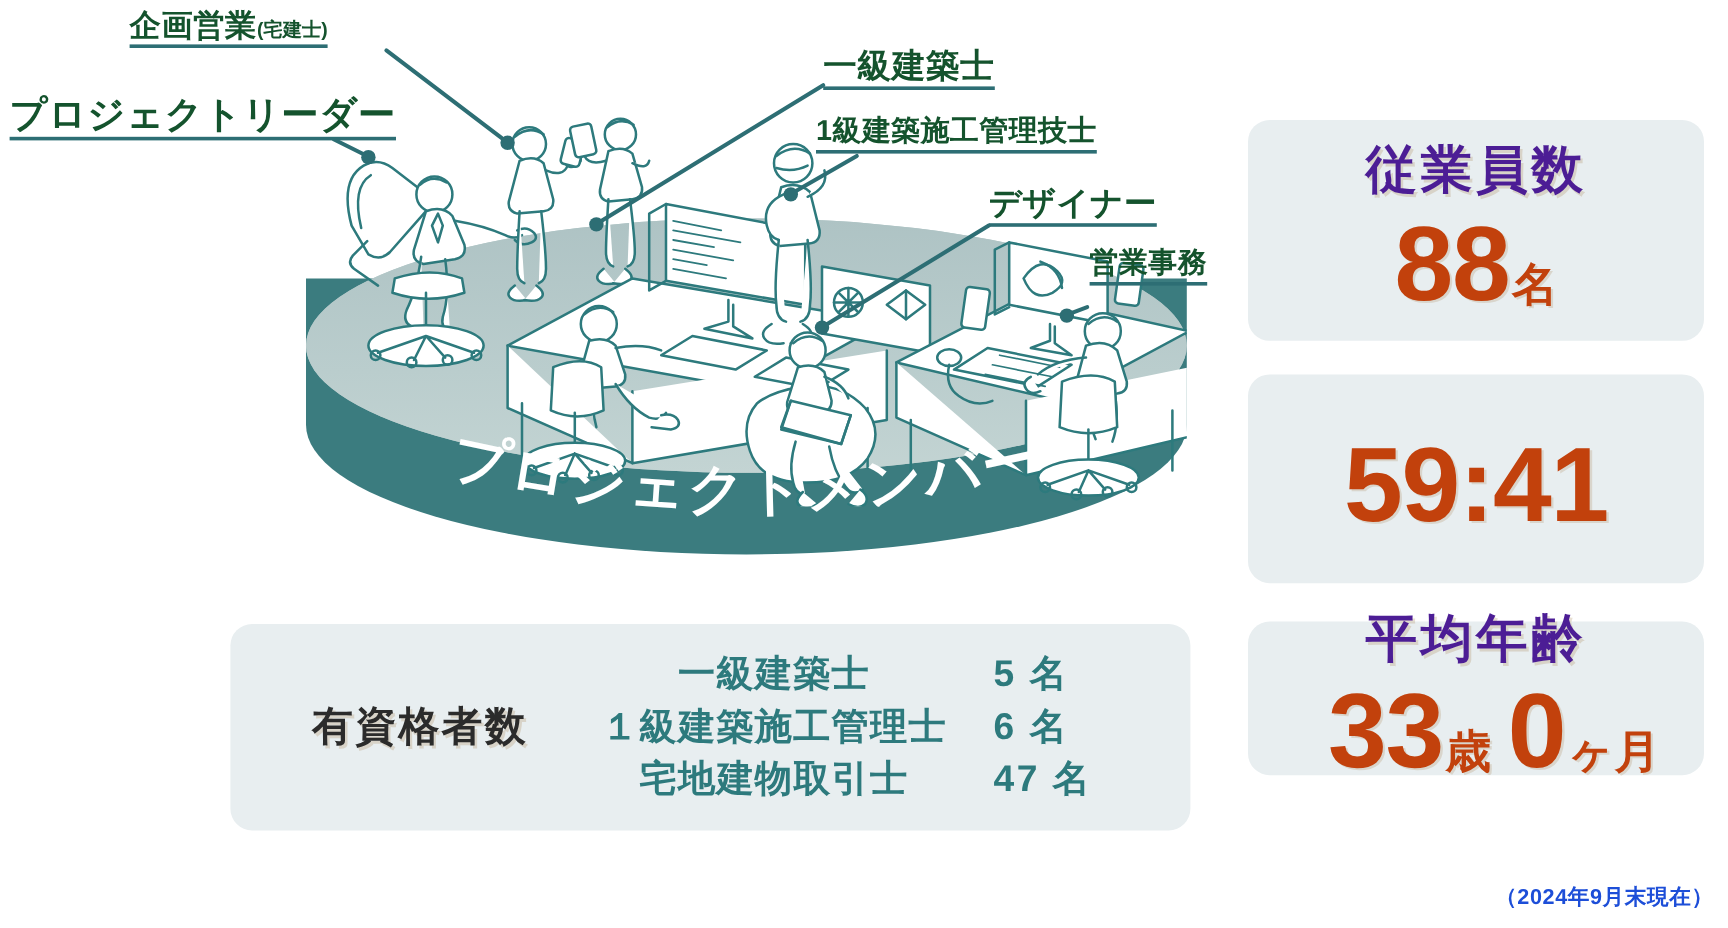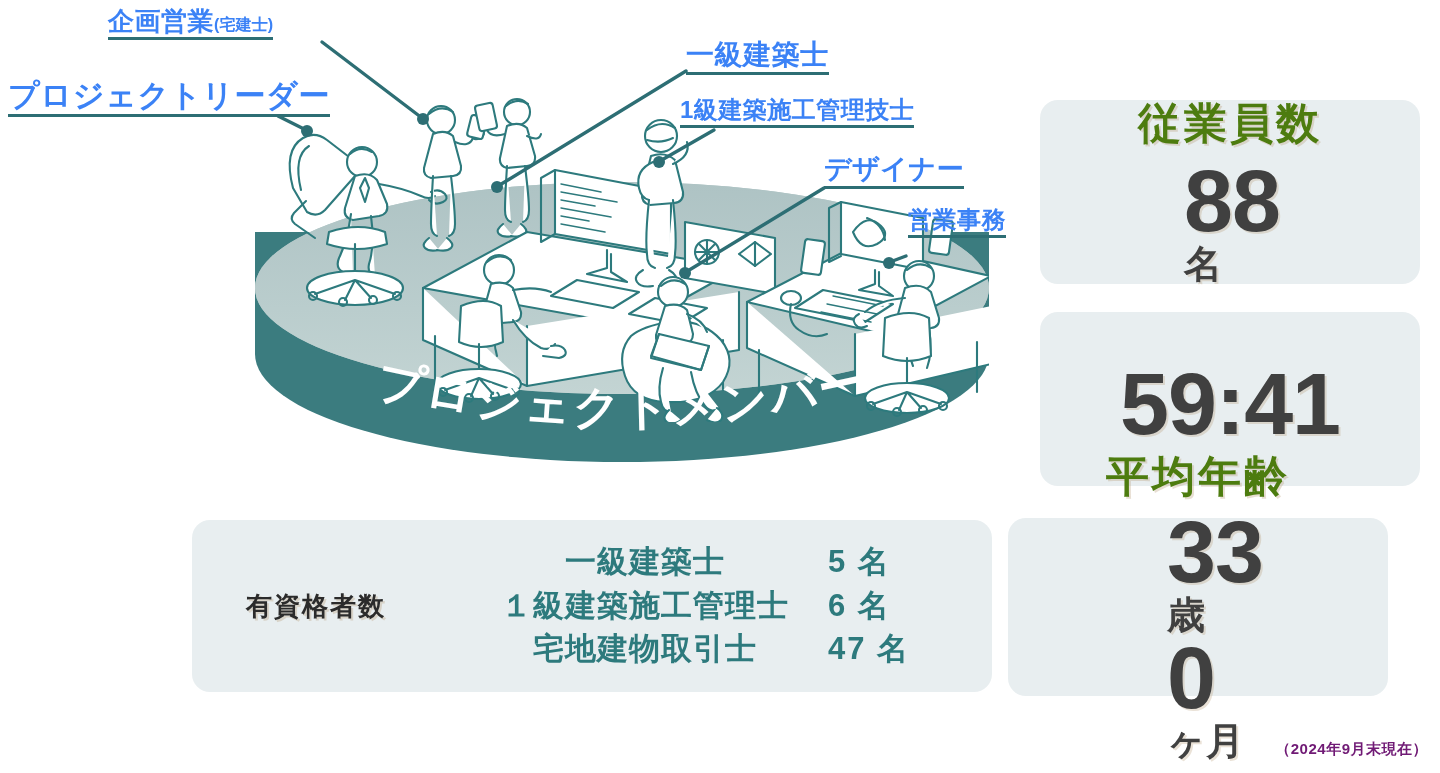--- a/index.html
+++ b/index.html
@@ -15,21 +15,21 @@
     position: relative;
     width: 1440px;
     height: 773px;
     overflow: hidden;
     background: #ffffff;
   }
 
   
   .leader-label {
     position: absolute;
-    color: #3b82f6;
+    color: #14532d;
     font-weight: 700;
     white-space: nowrap;
     line-height: 1;
     letter-spacing: 0.02em;
     border-bottom: 3px solid #2d6e74;
     padding-bottom: 3px;
   }
   .leader-label .sub {
     font-size: 0.62em;
     letter-spacing: 0;
@@ -110,36 +110,35 @@
   .stat-card {
     position: absolute;
     background: #e8eef0;
     border-radius: 18px;
     display: flex;
     flex-direction: column;
     align-items: center;
     justify-content: center;
   }
   .stat-title {
-    color: #4d7c0f;
+    color: #4c1d95;
     font-weight: 700;
     font-size: 43px;
     letter-spacing: 3px;
     line-height: 1;
     text-shadow: 2px 2px 0 rgba(180,150,110,0.30);
   }
   .stat-value {
-    color: #404040;
+    color: #c2410c;
     font-weight: 700;
     line-height: 1;
     display: flex;
     align-items: baseline;
     justify-content: center;
     text-shadow: 2px 2px 0 rgba(180,150,110,0.28);
-    flex-direction: column;
   }
   .big-num {
     font-size: 88px;
     letter-spacing: -1px;
   }
   .unit {
     font-size: 38px;
     font-weight: 700;
     margin-left: 2px;
   }
@@ -156,24 +155,24 @@
     width: 800px;
     height: 172px;
     background: #e8eef0;
     border-radius: 18px;
     display: flex;
     align-items: center;
   }
   #qual-heading {
     color: #2b2b2b;
     font-weight: 700;
-    font-size: 26px;
+    font-size: 34px;
     letter-spacing: 2px;
     width: 270px;
-    text-align: center;
+    text-align: right;
     padding-right: 22px;
     box-sizing: border-box;
     text-shadow: 2px 2px 0 rgba(180,150,110,0.30);
   }
   #qual-rows {
     flex: 1;
     display: flex;
     flex-direction: column;
     justify-content: center;
     gap: 7px;
@@ -197,22 +196,22 @@
     text-align: left;
     font-size: 31px;
     letter-spacing: 2px;
   }
 
   
   #footnote {
     position: absolute;
     right: 12px;
     bottom: 14px;
-    color: #701a75;
-    font-size: 15px;
+    color: #1d4ed8;
+    font-size: 18px;
     font-weight: 700;
     letter-spacing: 0.5px;
   }
 </style>
 </head>
 <body>
 
 <div id="stage">
 
   <div id="cylinder-group">
@@ -453,21 +452,21 @@
       <span class="unit">名</span>
     </div>
   </div>
 
   <div class="stat-card" style="left:1040px; top:312px; width:380px; height:174px;">
     <div class="stat-value" style="margin-top:10px;">
       <span class="big-num">59:41</span>
     </div>
   </div>
 
-  <div class="stat-card" style="left:1008px; top:518px; width:380px; height:178px;">
+  <div class="stat-card" style="left:1040px; top:518px; width:380px; height:128px;">
     <div class="stat-title">平均年齢</div>
     <div class="stat-value" style="margin-top:10px;margin-left:30px;">
       <span class="big-num">33</span>
       <span class="unit">歳</span>
       <span class="gap"></span>
       <span class="big-num">0</span>
       <span class="unit">ヶ月</span>
     </div>
   </div>
 

